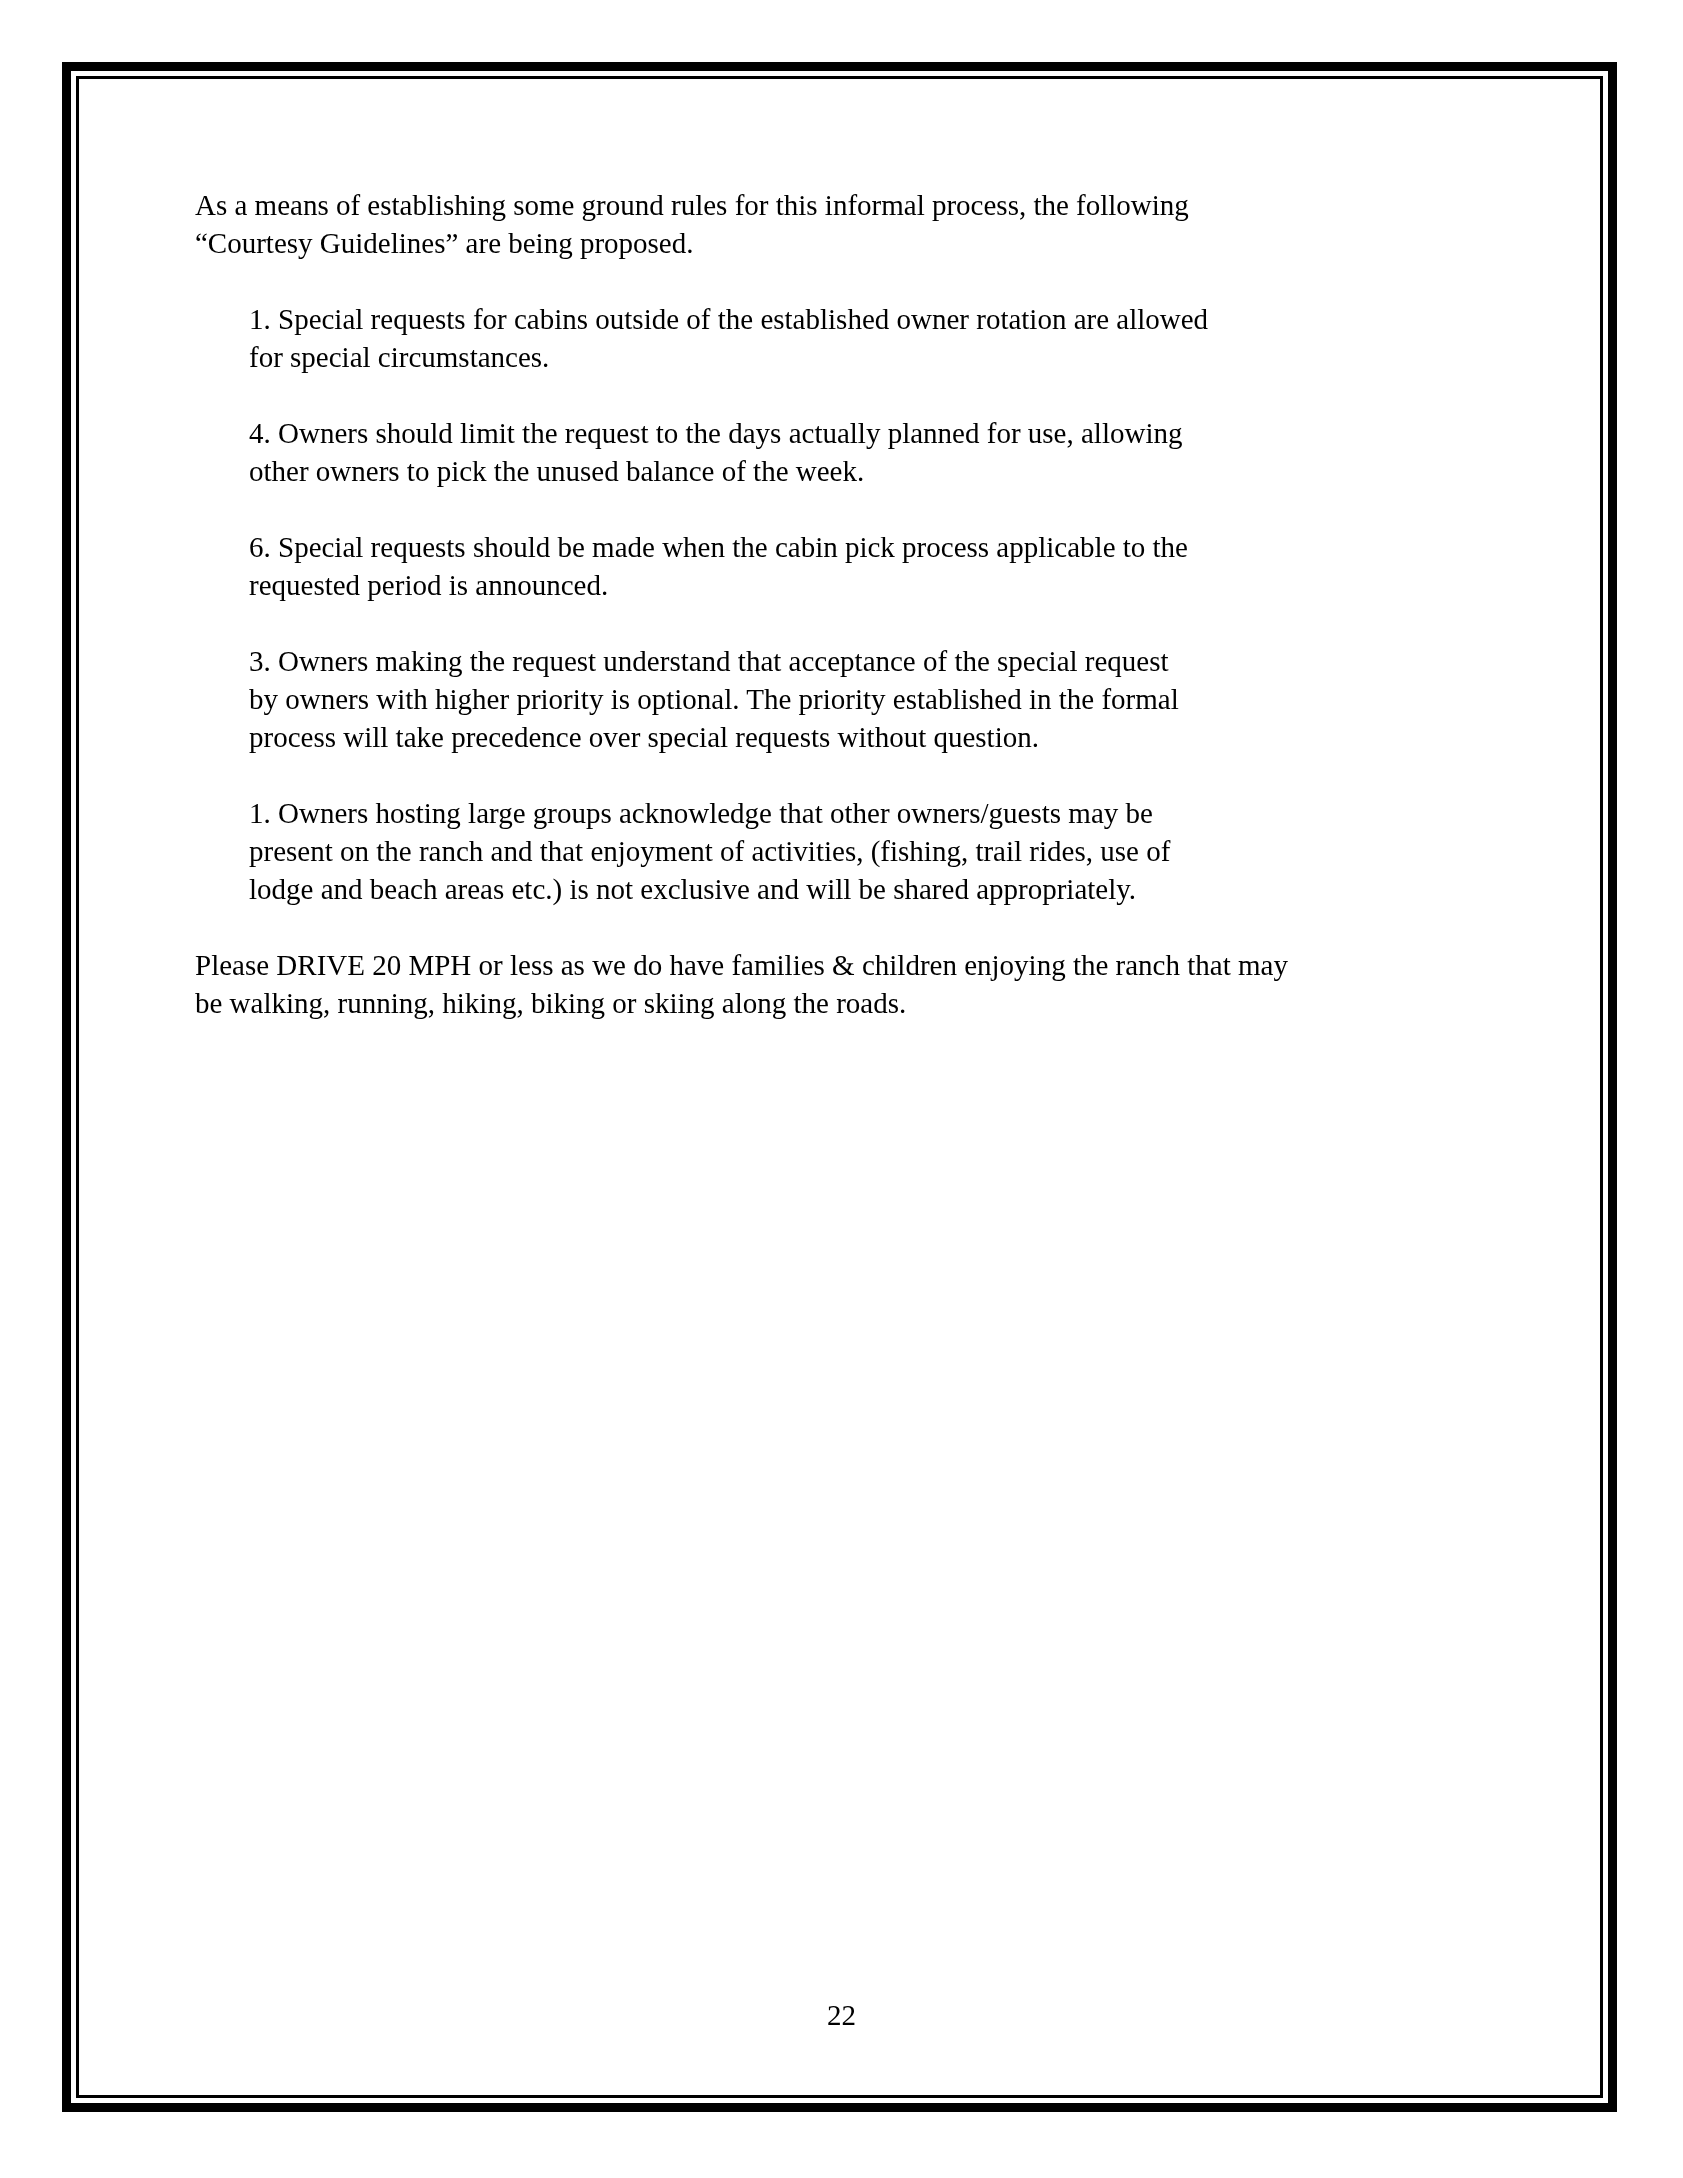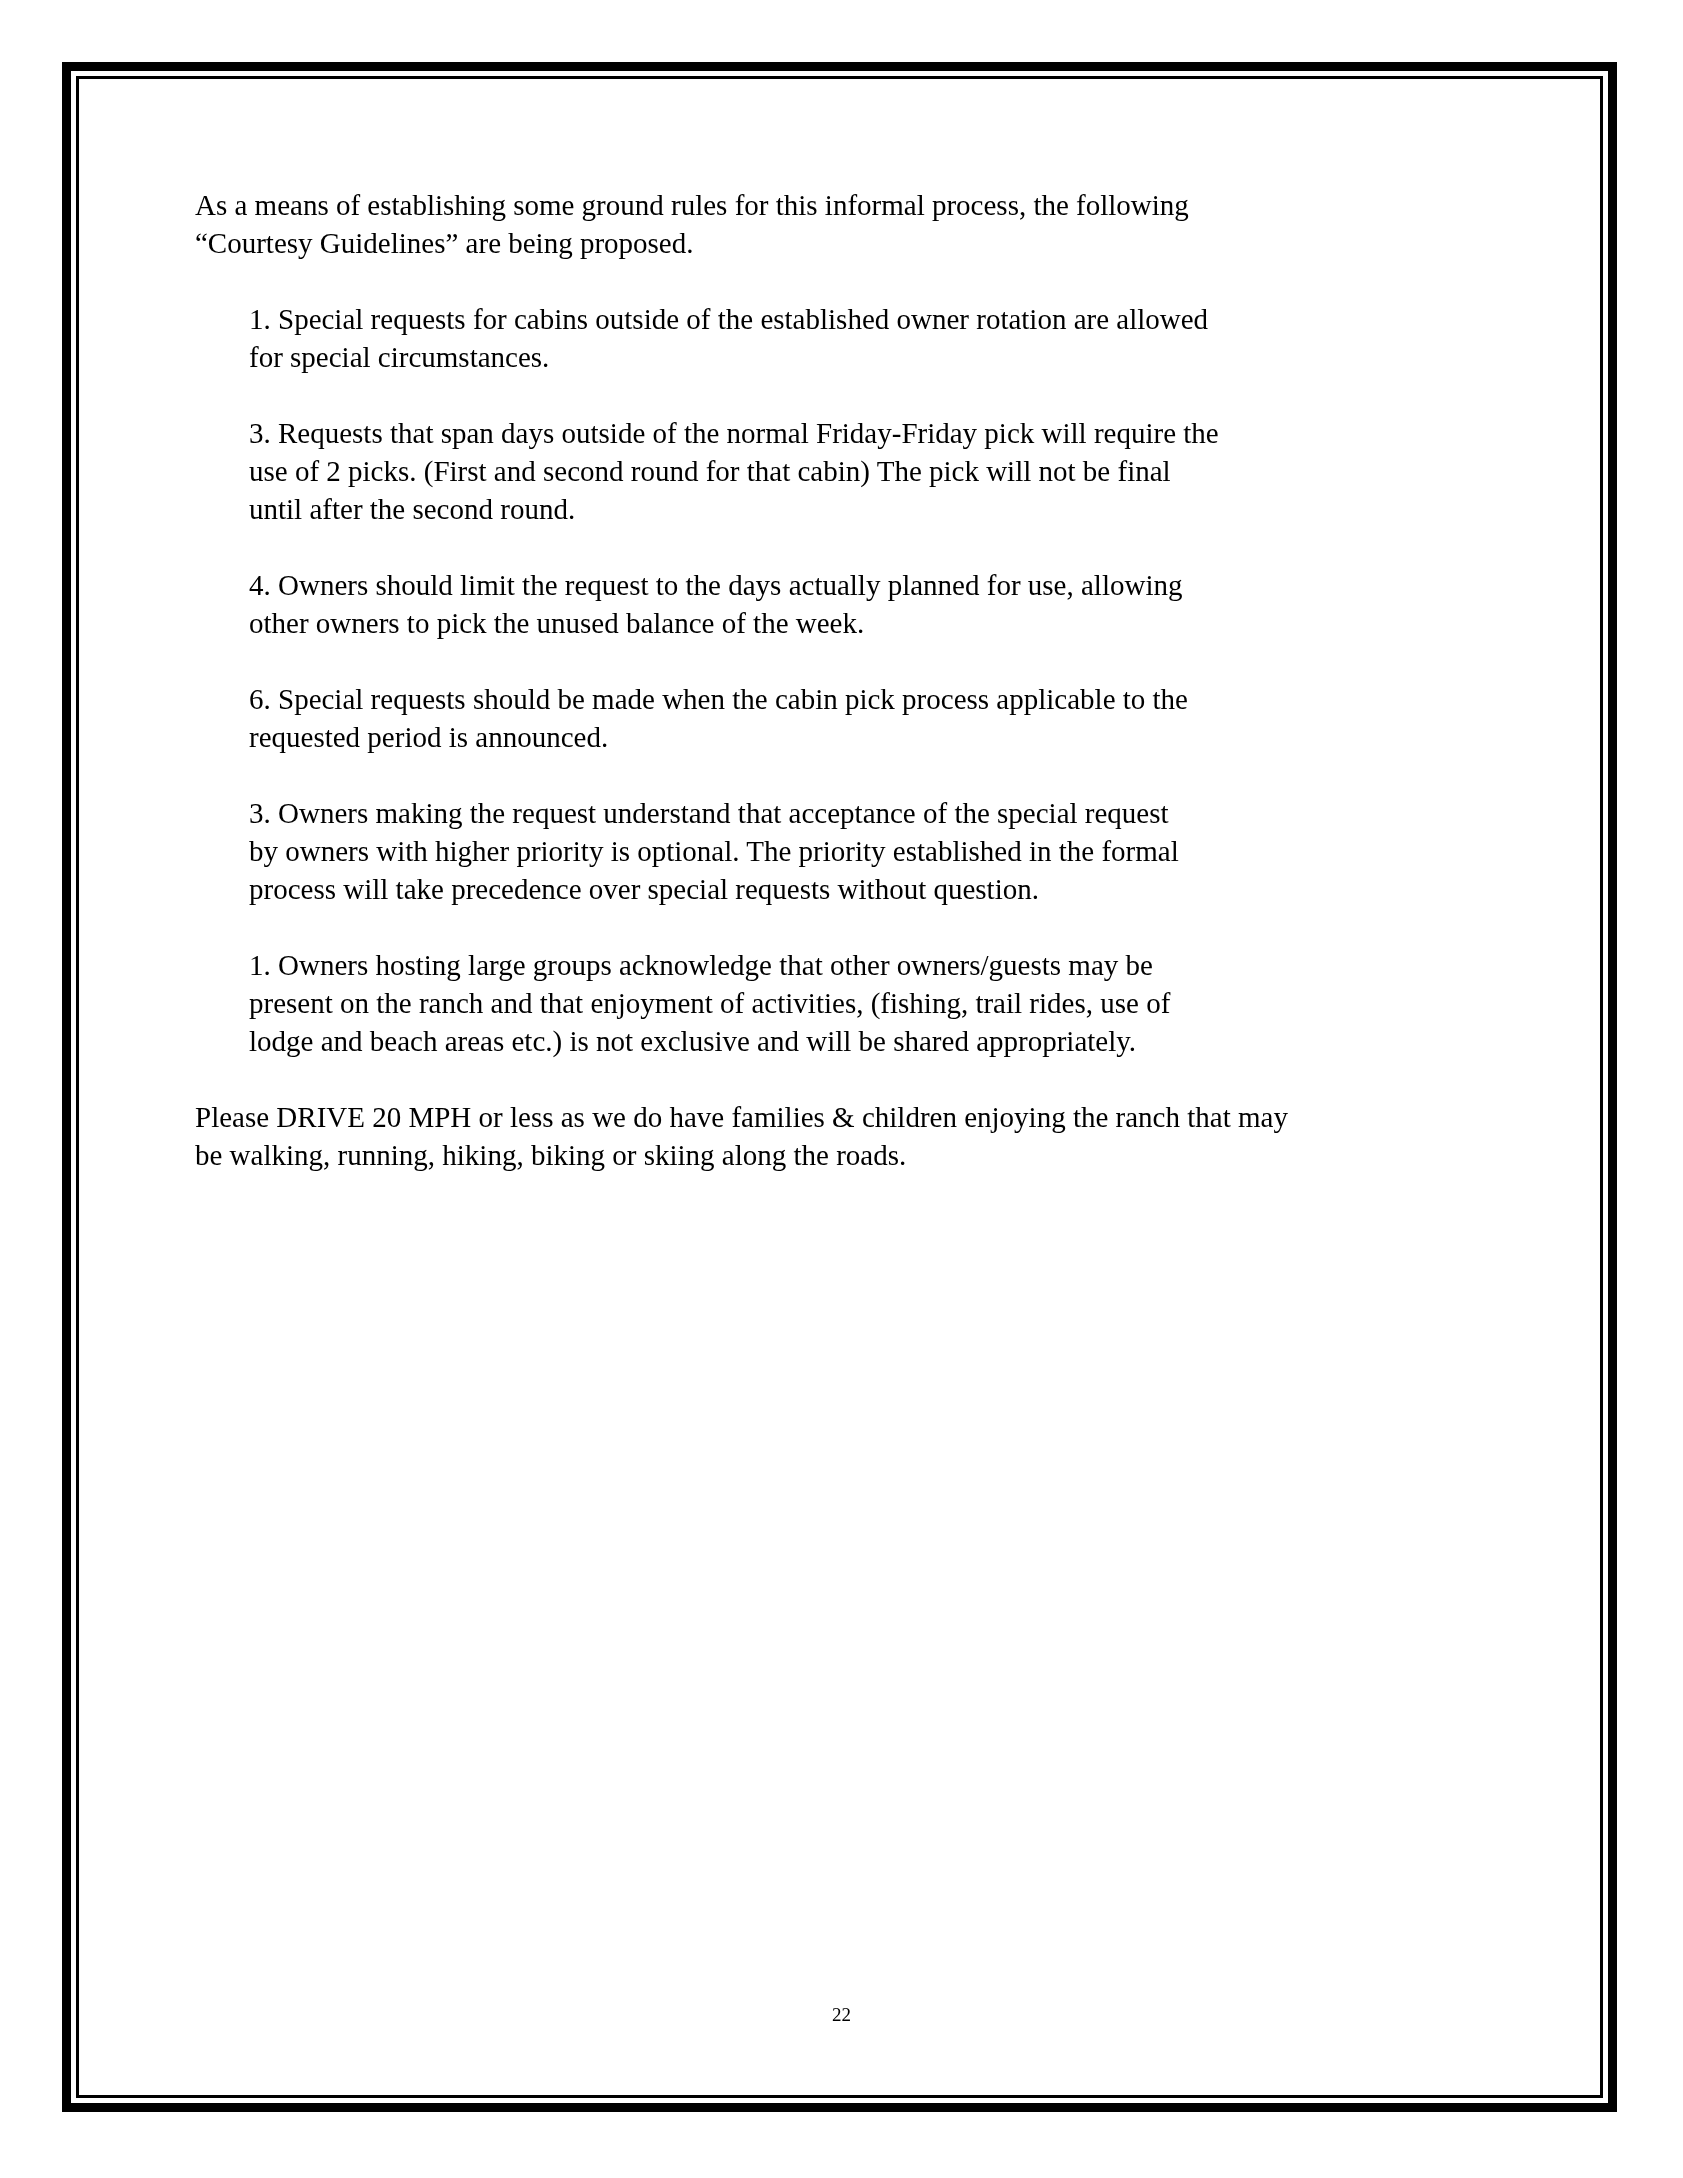--- a/index.html
+++ b/index.html
@@ -49,42 +49,39 @@
   }
   .para b {
     font-weight: normal;
   }
   .page-number {
     position: absolute;
     top: 1996px;
     left: 0;
     width: 100%;
     text-align: center;
-    font-size: 19px;
+    font-size: 29px;
     line-height: 38px;
   }
 </style>
 </head>
 <body>
 
 <div class="page">
 
   <div class="frame-outer">
     <div class="frame-inner"></div>
   </div>
 
   <div class="content">
     <p class="para">As a means of establishing some ground rules for this informal process, the following
 “Courtesy Guidelines” are being proposed.</p>
 
     <p class="para indent">1. Special requests for cabins outside of the established owner rotation are allowed
 for special circumstances.</p>
-    <p class="para indent">3. Requests that span days outside of the normal Friday-Friday pick will require the
-use of 2 picks. (First and second round for that cabin) The pick will not be final
-until after the second round.</p>
     <p class="para indent">4. Owners should limit the request to the days actually planned for use, allowing
 other owners to pick the unused balance of the week.</p>
     <p class="para indent">6. Special requests should be made when the cabin pick process applicable to the
 requested period is announced.</p>
     <p class="para indent">3. Owners making the request understand that acceptance of the special request
 by owners with higher priority is optional. The priority established in the formal
 process will take precedence over special requests without question.</p>
     <p class="para indent">1. Owners hosting large groups acknowledge that other owners/guests may be
 present on the ranch and that enjoyment of activities, (fishing, trail rides, use of
 lodge and beach areas etc.) is not exclusive and will be shared appropriately.</p>

